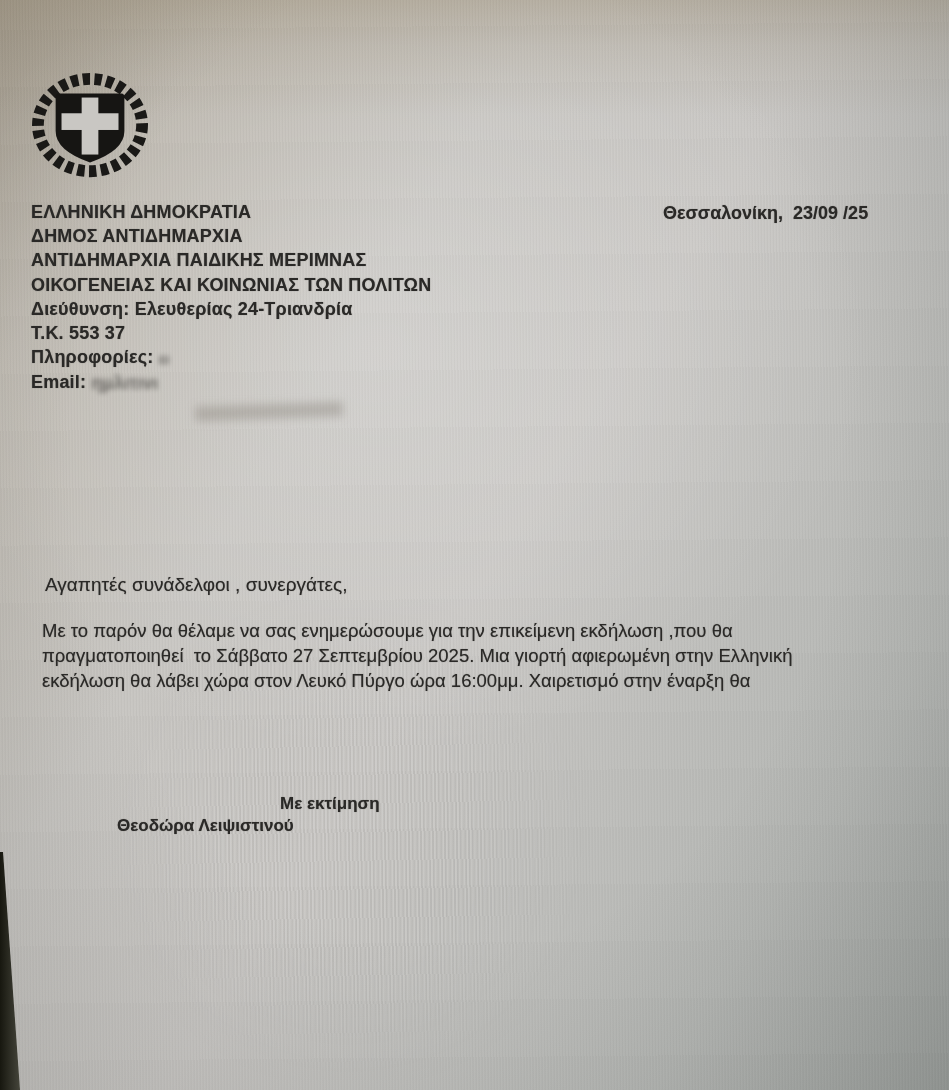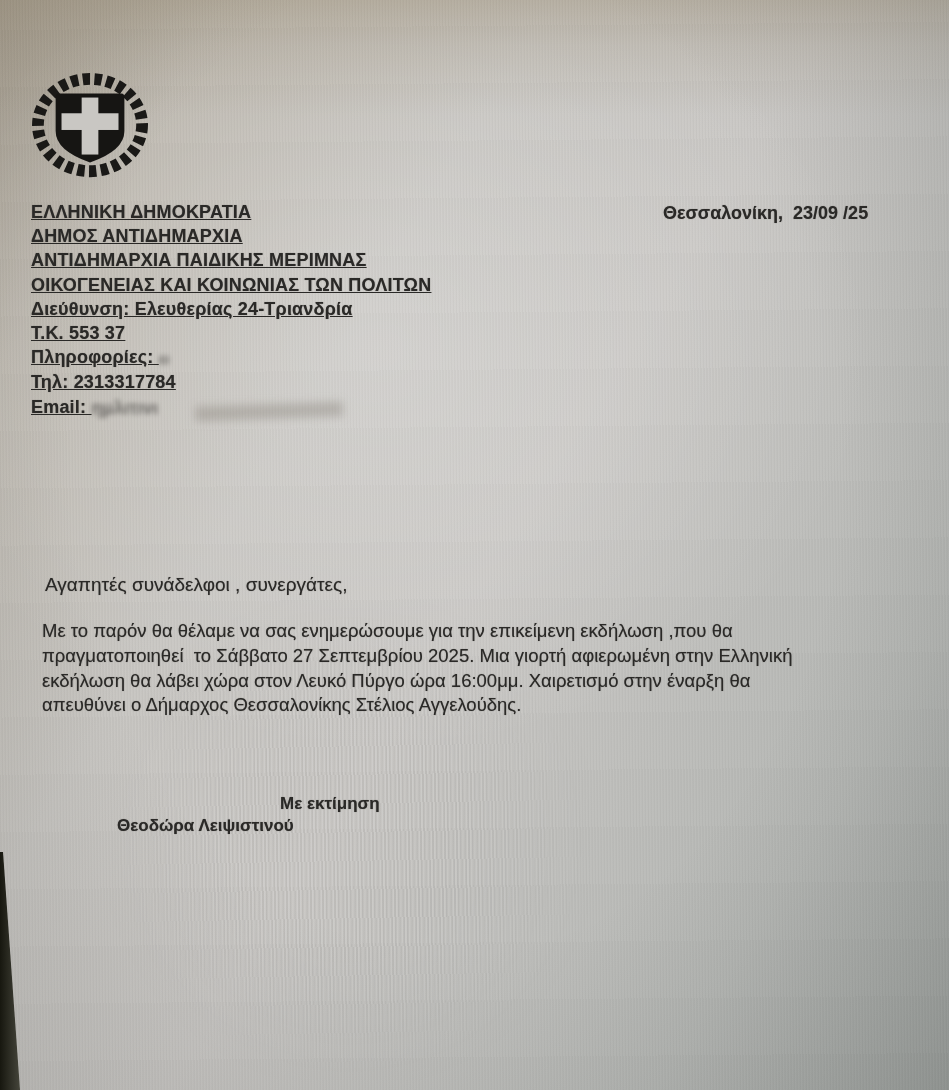--- a/index.html
+++ b/index.html
@@ -33,21 +33,21 @@
   }
   .corner-wedge {
     position:absolute; left:0; top:852px; width:20px; height:238px;
     background: linear-gradient(to right, #17170f, #45453b);
     clip-path: polygon(0 0, 3px 0, 100% 100%, 0 100%);
   }
   .line { white-space: pre; }
   .soft { text-shadow: 0 0 1px rgba(62,60,56,0.55); }
   .emblem { position:absolute; left:28px; top:72px; width:125px; height:113px; }
 
-  .org-block { position:absolute; left:31px; top:200px; font-weight:bold; font-size:18px; line-height:24.2px; letter-spacing:0.2px;text-decoration:underline; }
+  .org-block { position:absolute; left:31px; top:200px; font-weight:bold; font-size:18px; line-height:24.2px; letter-spacing:0.2px; }
   .dateline  { position:absolute; left:663px; top:203px; font-weight:bold; font-size:18px; }
 
   .redacted { display:inline-block; filter: blur(2.5px); opacity:.55; font-weight:bold; transform: translateY(1px); }
   .redacted.small { font-size:14px; }
   .smudge {
     position:absolute; left:195px; top:404px; width:148px; height:15px;
     background: rgba(122,116,106,0.32); filter: blur(4px); transform: rotate(-2deg);
   }
 
   .subject    { position:absolute; left:42px;  top:506px; font-weight:bold; font-size:18px; }
@@ -74,35 +74,33 @@
   </svg>
 
   <div class="org-block soft">
     <div class="line">ΕΛΛΗΝΙΚΗ ΔΗΜΟΚΡΑΤΙΑ</div>
     <div class="line">ΔΗΜΟΣ ΑΝΤΙΔΗΜΑΡΧΙΑ</div>
     <div class="line">ΑΝΤΙΔΗΜΑΡΧΙΑ ΠΑΙΔΙΚΗΣ ΜΕΡΙΜΝΑΣ</div>
     <div class="line">ΟΙΚΟΓΕΝΕΙΑΣ ΚΑΙ ΚΟΙΝΩΝΙΑΣ ΤΩΝ ΠΟΛΙΤΩΝ</div>
     <div class="line">Διεύθυνση: Ελευθερίας 24-Τριανδρία</div>
     <div class="line">Τ.Κ. 553 37</div>
     <div class="line"><span>Πληροφορίες: </span><span class="redacted small">ει</span></div>
-    <div class="line">Τηλ: 2313317784</div>
     <div class="line"><span>Email: </span><span class="redacted">ημλιτινι</span></div>
   </div>
 
   <div class="dateline line soft">Θεσσαλονίκη,  23/09 /25</div>
 
   <div class="smudge"></div>
 
 
   <div class="salutation line soft">Αγαπητές συνάδελφοι , συνεργάτες,</div>
 
   <div class="body-lines soft">
     <div class="line">Με το παρόν θα θέλαμε να σας ενημερώσουμε για την επικείμενη εκδήλωση ,που θα</div>
     <div class="line">πραγματοποιηθεί  το Σάββατο 27 Σεπτεμβρίου 2025. Μια γιορτή αφιερωμένη στην Ελληνική</div>
     <div class="line">εκδήλωση θα λάβει χώρα στον Λευκό Πύργο ώρα 16:00μμ. Χαιρετισμό στην έναρξη θα</div>
-    <div class="line">απευθύνει ο Δήμαρχος Θεσσαλονίκης Στέλιος Αγγελούδης.</div>
   </div>
 
   <div class="closing soft">
     <div class="line regards">Με εκτίμηση</div>
     <div class="line name">Θεοδώρα Λειψιστινού</div>
   </div>
 </div>
 
 </body></html>

